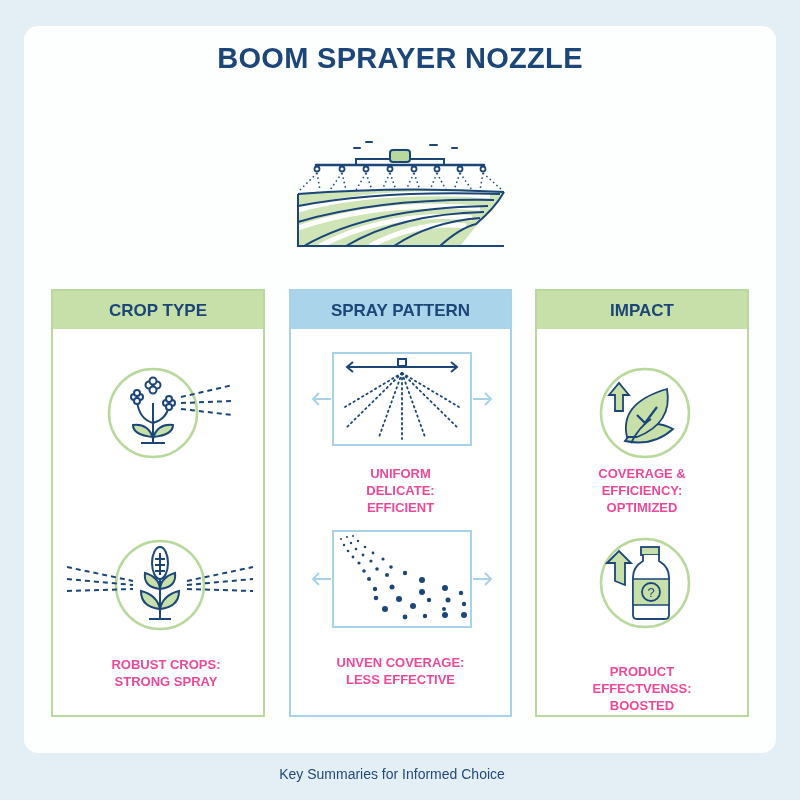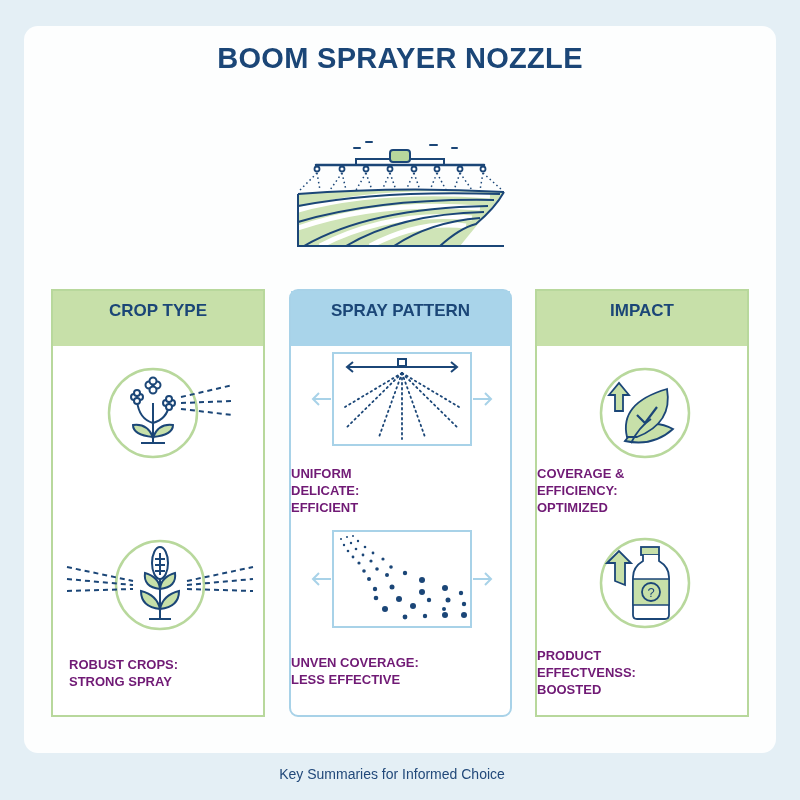--- a/index.html
+++ b/index.html
@@ -18,28 +18,28 @@
       color: #1b4677; font-weight: 700; font-size: 29px; line-height: 40px;
       letter-spacing: 0.3px;
     }
     .hero { position: absolute; left: 290px; top: 128px; width: 222px; height: 122px; }
     .col {
       position: absolute; top: 289px; height: 428px; border: 2px solid #b8d89c;
       background: #ffffff;
     }
     .col.blue { border-color: #a8d2e8; }
     .col-head {
-      height: 55px; background: #c7e0a9; color: #1b4677; font-weight: 700;
+      height: 38px; background: #c7e0a9; color: #1b4677; font-weight: 700;
       font-size: 17px; line-height: 40px; text-align: center;
     }
     .col.blue .col-head { background: #a9d4ea; }
     .icon-abs { position: absolute; }
     .label {
-      position: absolute; left: 0; width: 100%; 
-      color: #701a75; font-weight: 700; font-size: 13px; line-height: 17px;
+      position: absolute; left: 0; width: 100%; text-align: center;
+      color: #ec4899; font-weight: 700; font-size: 13px; line-height: 17px;
     }
     .footer {
       position: absolute; left: 0; top: 766px; width: 784px; text-align: center;
       color: #22497a; font-size: 14px;
     }
   </style>
 </head>
 <body>
 
 <div class="card"></div>
@@ -152,21 +152,21 @@
         <line x1="124" y1="52" x2="190" y2="46"></line>
         <line x1="124" y1="56" x2="190" y2="58"></line>
     </g>
   </svg>
   <div class="label" style="top:365px;padding-left:16px;">
     <span>ROBUST CROPS:</span><br>
     <span>STRONG SPRAY</span>
   </div>
 </section>
 
-<section class="col blue" style="left:289px;width:223px;border-radius:9px;">
+<section class="col blue" style="left:289px;width:223px;">
   <div class="col-head">SPRAY PATTERN</div>
 
   <svg class="icon-abs" style="left:18px;top:58px;" width="186" height="100" viewBox="0 0 186 100">
     <g stroke="#a8d2e8" stroke-width="2" fill="none">
       <rect x="24" y="4" width="138" height="92"></rect>
       <line x1="4" y1="50" x2="22" y2="50"></line>
         <path d="M10 44 L4 50 L10 56"></path>
       <line x1="164" y1="50" x2="182" y2="50"></line>
         <path d="M176 44 L182 50 L176 56"></path>
     </g>
@@ -267,20 +267,20 @@
 
   <svg class="icon-abs" style="left:58px;top:242px;" width="100" height="100" viewBox="0 0 100 100">
     <circle cx="50" cy="50" r="44" fill="none" stroke="#b8d89c" stroke-width="2.5"></circle>
     <path d="M12 30 L24 18 L36 30 L30 30 L30 52 L20 48 L20 30 Z" fill="#c7e0a9" stroke="#1b4677" stroke-width="1.8"></path>
     <rect x="46" y="14" width="18" height="8" fill="#c7e0a9" stroke="#1b4677" stroke-width="1.8"></rect>
     <path d="M48 22 L48 28 Q38 34 38 44 L38 82 Q38 86 42 86 L70 86 Q74 86 74 82 L74 44 Q74 34 64 28 L64 22" fill="#fff" stroke="#1b4677" stroke-width="1.8"></path>
     <rect x="38" y="46" width="36" height="26" fill="#c7e0a9" stroke="#1b4677" stroke-width="1.5"></rect>
     <circle cx="56" cy="59" r="9" fill="none" stroke="#1b4677" stroke-width="1.8"></circle>
     <text x="56" y="64" font-family="Liberation Sans, sans-serif" font-size="13" fill="#1b4677" text-anchor="middle">?</text>
   </svg>
-  <div class="label" style="top:356px;">
+  <div class="label" style="top:372px;">
     <span>PRODUCT</span><br>
     <span>EFFECTVENSS:</span><br>
     <span>BOOSTED</span>
   </div>
 </section>
 
 <div class="footer">Key Summaries for Informed Choice</div>
 
 </body></html>

